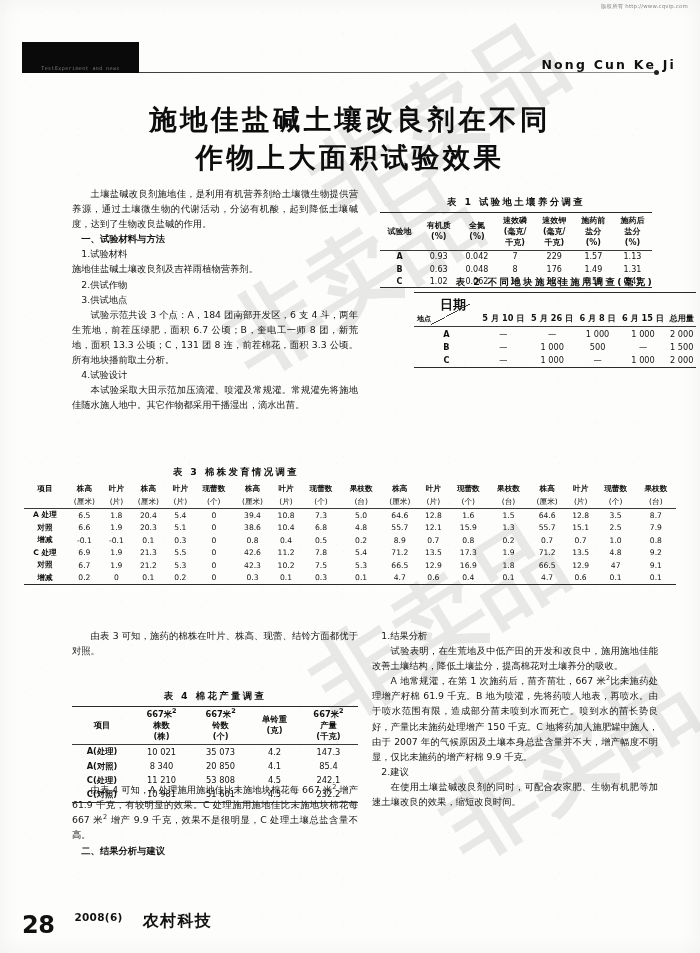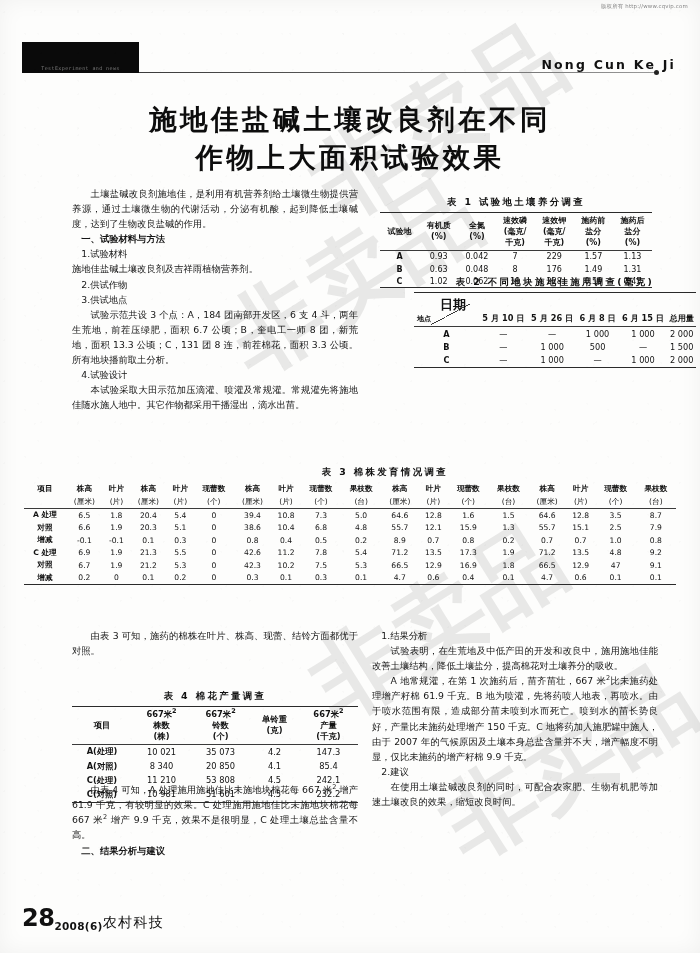--- a/index.html
+++ b/index.html
@@ -164,27 +164,27 @@
   .authors{
     position:absolute;left:372px;top:870px;width:290px;z-index:11;
     font-size:8.6px;line-height:14px;font-weight:700;color:#141414;
   }
   .authors .arow{display:flex;}
   .authors .an{flex:1;}
   .authors .ap{width:62px;text-align:left;letter-spacing:2px;}
 
   
   .footer{
-    position:absolute;left:22px;bottom:21px;z-index:12;
-    display:flex;align-items:flex-end;
+    position:absolute;left:22px;bottom:14px;z-index:12;
+    display:flex;align-items:flex-start;gap:20px;
   }
   .pnum{font-size:24px;font-weight:700;letter-spacing:-.5px;color:#111;}
   .pyear{font-size:10.5px;font-weight:700;letter-spacing:.3px;color:#111;
     font-family:"DejaVu Sans","Liberation Sans",sans-serif;}
-  .pmag{font-size:14px;font-weight:400;letter-spacing:1.4px;color:#111;}
+  .pmag{font-size:16px;font-weight:700;letter-spacing:1.4px;color:#111;}
 </style>
 </head>
 <body>
 
 <div class="page">
 
   <div class="wm wm1">非卖品</div>
   <div class="wm wm2">非卖品</div>
   <div class="wm wm3">非卖品</div>
   <div class="wm wm4">非卖品</div>
@@ -302,21 +302,21 @@
             <td><span>1 000</span></td>
             <td><span>—</span></td>
             <td><span>1 000</span></td>
             <td><span>2 000</span></td>
           </tr>
         </tbody>
     </table>
   </div>
 
   <div class="tbl3">
-    <div class="tcap" style="text-align:right;padding-right:228px">表 3    棉株发育情况调查</div>
+    <div class="tcap" style="padding-right:228px">表 3    棉株发育情况调查</div>
     <table>
       <thead>
         <tr id="t3c">
             <td class="hcell"><span>项目</span></td>
             <td class="hcell"><span>株高</span></td>
             <td class="hcell"><span>叶片</span></td>
             <td class="hcell"><span>株高</span></td>
             <td class="hcell"><span>叶片</span></td>
             <td class="hcell"><span>现蕾数</span></td>
             <td class="hcell"><span>株高</span></td>

